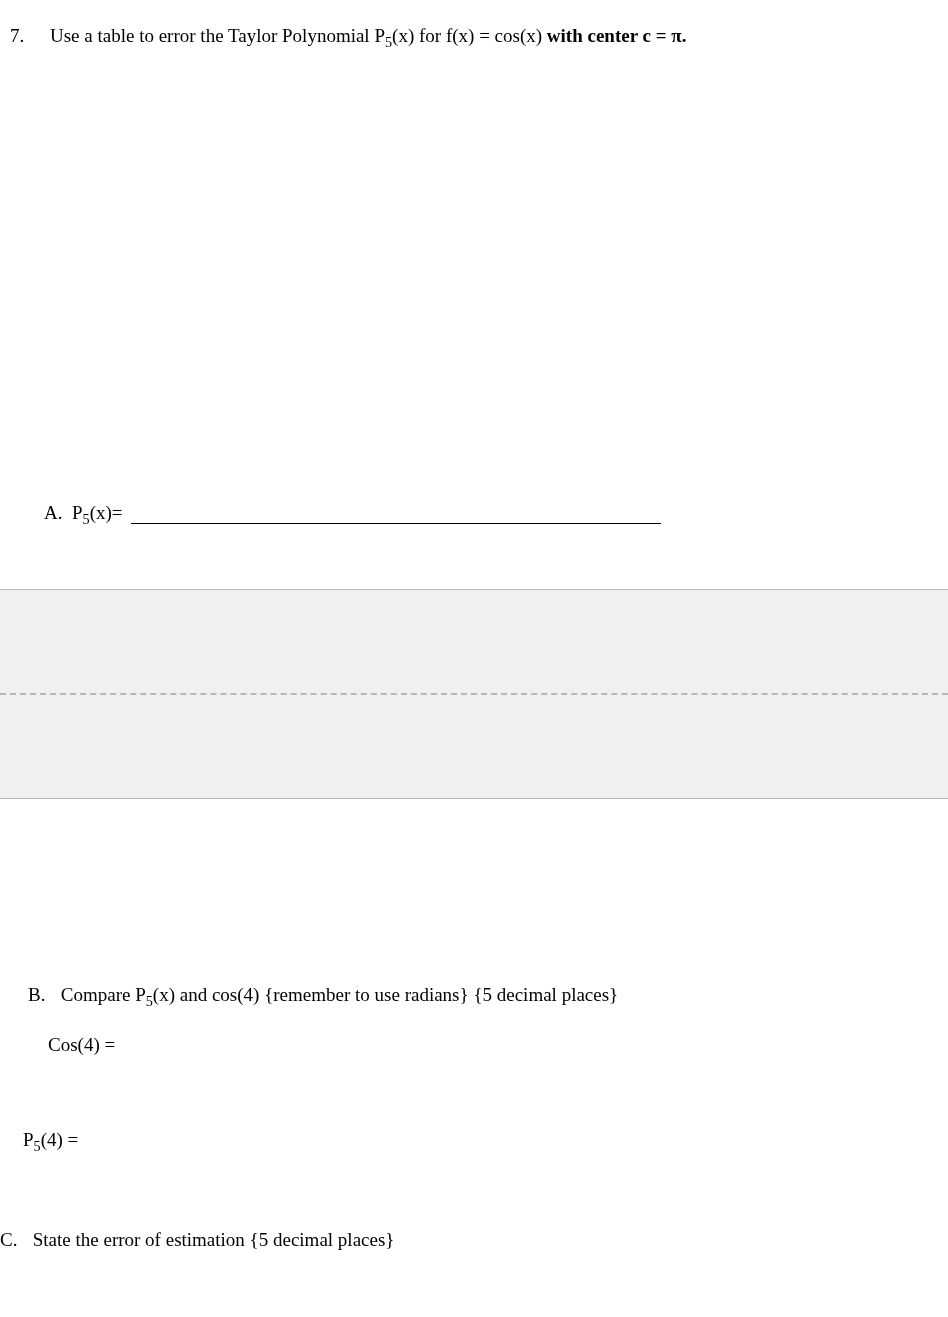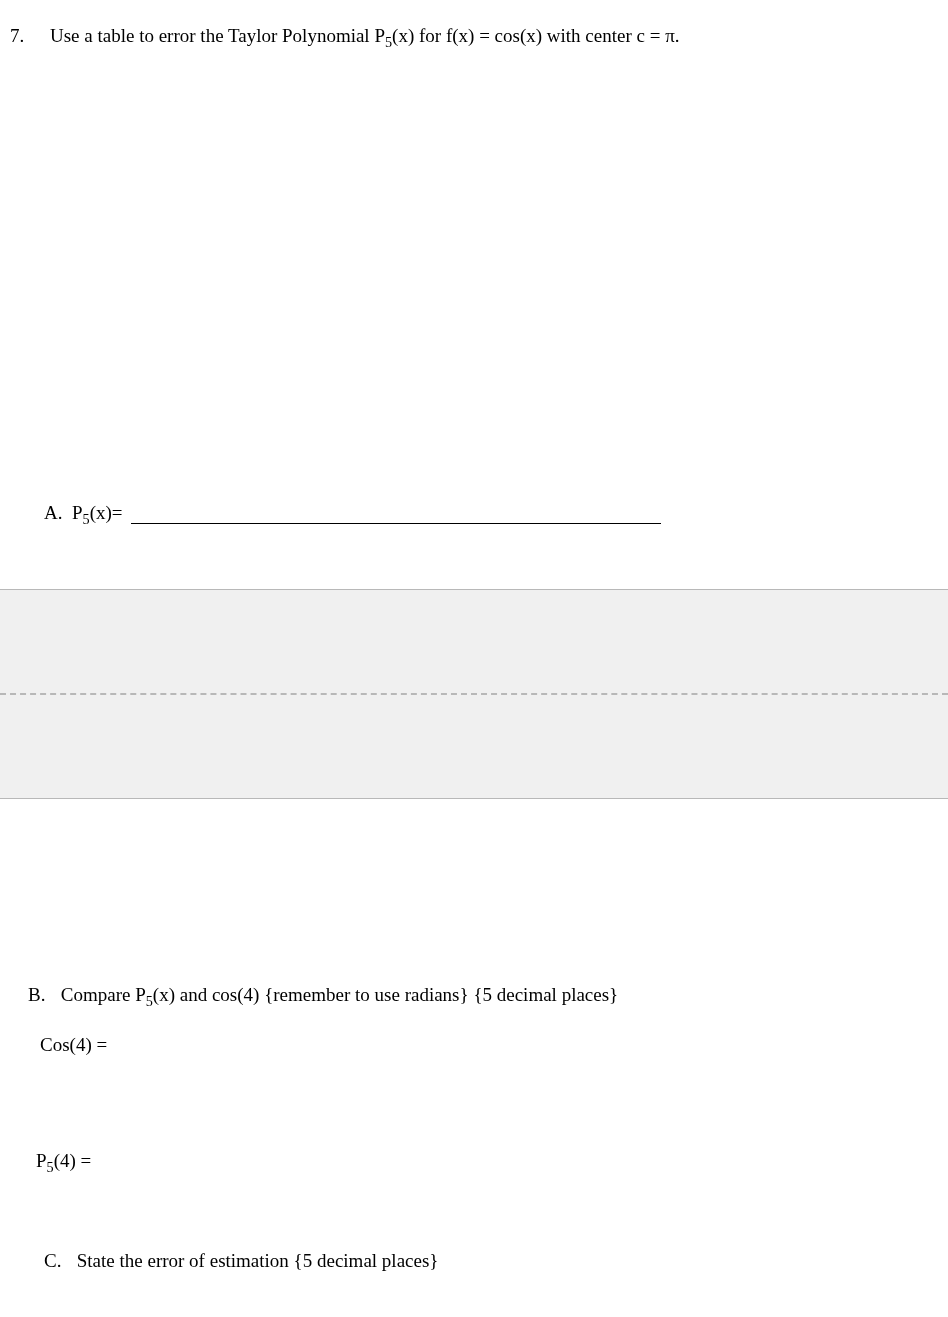--- a/index.html
+++ b/index.html
@@ -21,21 +21,21 @@
     padding-left: 10px;
   }
   .q-num {
     width: 40px;
     flex-shrink: 0;
   }
   .q-text {
     flex: 1;
   }
   sub { font-size: 0.75em; vertical-align: sub; line-height: 0; }
-  .bold { font-weight: normal; }
+  .bold { font-weight: bold; }
   .workspace-a {
     height: 445px;
   }
   .part-a {
     padding-left: 44px;
     margin-top: 10px;
     display: flex;
     align-items: flex-end;
   }
   .blank-line {
@@ -60,27 +60,27 @@
     right: 0;
     border-top: 2px dashed #b8b8b8;
   }
   .part-b {
     padding-left: 28px;
     margin-top: 185px;
   }
   .part-b-sub {
     padding-left: 40px;
     margin-top: 28px;
+    margin-left: 8px;
   }
   .part-b-sub2 {
-    padding-left: 36px;
-    margin-top: 94px;
+    padding-left: 23px;
+    margin-top: 73px;
   }
   .part-c {
-    padding-left: 44px;
     margin-top: 78px;
   }
   .label-letter {
     display: inline-block;
     width: 28px;
   }
 </style>
 </head>
 <body>
 

